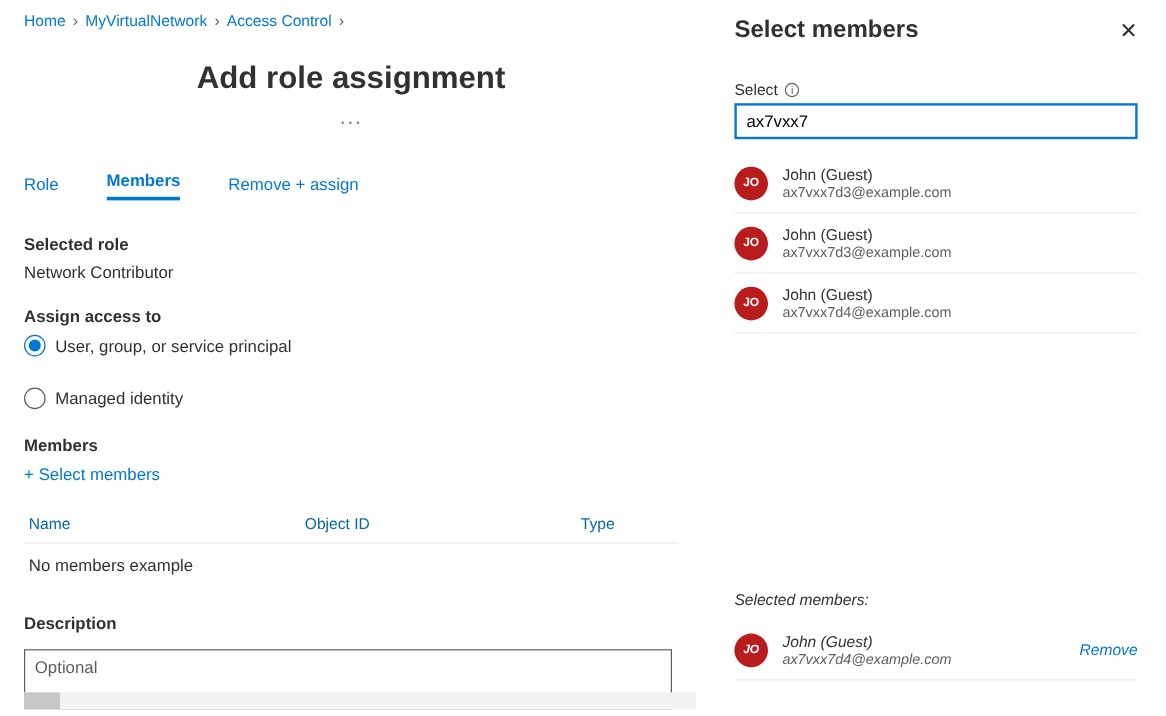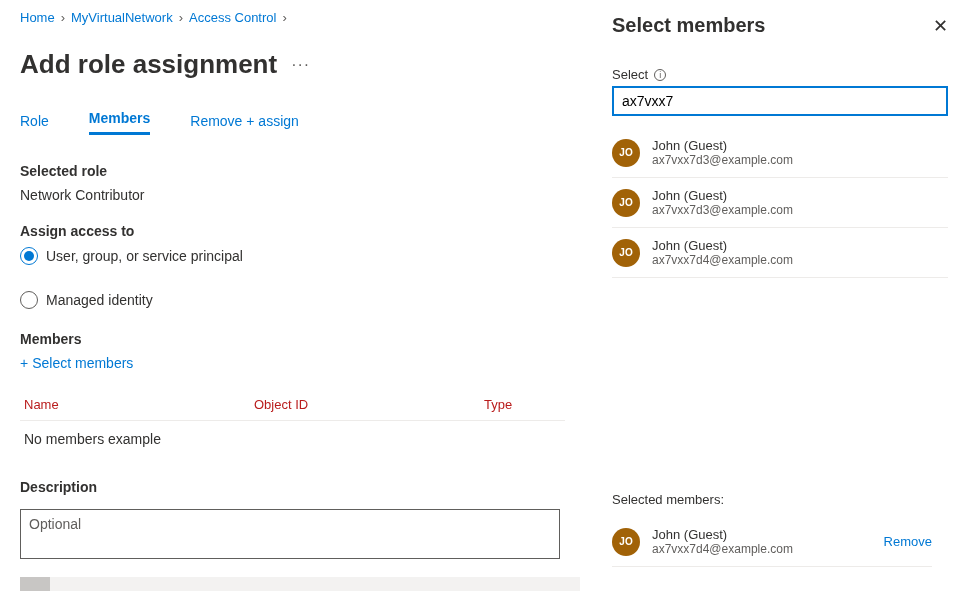--- a/index.html
+++ b/index.html
@@ -4,41 +4,41 @@
   <style>
     * { box-sizing: border-box; margin: 0; padding: 0; }
     body { font-family: "Segoe UI", -apple-system, sans-serif; font-size: 14px; color: #323130; background: #fff; width: 972px; height: 597px; position: relative; overflow: hidden; }
     
     
     .main { padding: 10px 20px 0 20px; width: 585px; }
     .breadcrumb { display: flex; align-items: center; gap: 6px; font-size: 13px; margin-bottom: 24px; }
     .breadcrumb a { color: #0078d4; text-decoration: none; cursor: pointer; }
     .breadcrumb .sep { color: #605e5c; }
     
-    .page-title-row { display: flex; align-items: center; gap: 14px; margin-bottom: 30px; }
+    .page-title-row { display: flex; align-items: center; gap: 14px; margin-bottom: 30px; flex-direction: column; }
     .page-title { font-size: 26px; font-weight: 600; color: #323130; }
     .more-btn { color: #605e5c; font-size: 16px; cursor: pointer; letter-spacing: 1px; }
     
     .tabs { display: flex; gap: 40px; border-bottom: none; margin-bottom: 28px; align-items: flex-end; }
     .tab { color: #0078d4; font-size: 14px; cursor: pointer; padding-bottom: 6px; }
     .tab.active { font-weight: 600; border-bottom: 3px solid #0078d4; }
     
     .section-label { font-weight: 600; font-size: 14px; margin-bottom: 8px; }
     .section-value { font-size: 14px; color: #323130; margin-bottom: 20px; }
     
     .radio-group { display: flex; flex-direction: column; gap: 26px; margin-bottom: 22px; }
     .radio-row { display: flex; align-items: center; gap: 8px; cursor: pointer; }
     .radio { width: 18px; height: 18px; border-radius: 50%; border: 1px solid #605e5c; display: flex; align-items: center; justify-content: center; }
     .radio.selected { border-color: #0078d4; }
     .radio.selected::after { content: ""; width: 10px; height: 10px; background: #0078d4; border-radius: 50%; }
     
     .select-members-link { color: #0078d4; font-size: 14px; cursor: pointer; display: flex; align-items: center; gap: 4px; margin-bottom: 18px; }
     .plus { font-weight: normal; }
     
-    .table-header { display: flex; padding: 8px 4px; font-size: 13px; color: #b91c1c; border-bottom: 1px solid #edebe9; margin-top: 13px; }
+    .table-header { display: flex; padding: 8px 4px; font-size: 13px; color: #0369a1; border-bottom: 1px solid #edebe9; margin-top: 13px; }
     .th-name { width: 230px; }
     .th-objid { width: 230px; }
     .th-type { }
     .table-empty { padding: 10px 4px; font-size: 14px; color: #323130; margin-bottom: 22px; }
     
     .desc-area { width: 540px; height: 50px; border: 1px solid #605e5c; padding: 6px 8px; font-family: inherit; font-size: 14px; color: #605e5c; resize: none; margin-top: 6px; }
     .desc-area::placeholder { color: #605e5c; }
     
     .scrollbar-bottom { position: absolute; bottom: 6px; left: 20px; width: 560px; height: 14px; background: #f3f2f1; }
     .scrollbar-thumb { position: absolute; left: 0; top: 0; width: 30px; height: 14px; background: #c8c6c4; }
@@ -50,26 +50,26 @@
     .close-x { font-size: 18px; cursor: pointer; color: #323130; font-weight: 300; }
     
     .field-label-row { display: flex; align-items: center; gap: 6px; margin-bottom: 4px; }
     .field-label { font-size: 13px; color: #323130; }
     .info-icon { width: 12px; height: 12px; border: 1px solid #605e5c; border-radius: 50%; display: inline-flex; align-items: center; justify-content: center; font-size: 9px; color: #605e5c; }
     
     .search-input { width: 100%; padding: 5px 8px; border: 2px solid #0078d4; font-size: 14px; outline: none; margin-bottom: 12px; }
     
     .result-list { }
     .result-item { display: flex; align-items: center; gap: 12px; padding: 10px 0; border-bottom: 1px solid #edebe9; cursor: pointer; }
-    .avatar { width: 28px; height: 28px; border-radius: 50%; background: #a16207; color: #fff; display: flex; align-items: center; justify-content: center; font-size: 10px; font-weight: 600; flex-shrink: 0; text-align: center; }
+    .avatar { width: 28px; height: 28px; border-radius: 50%; background: #b91c1c; color: #fff; display: flex; align-items: center; justify-content: center; font-size: 10px; font-weight: 600; flex-shrink: 0; text-align: center; }
     .result-text { display: flex; flex-direction: column; }
     .result-name { font-size: 13px; color: #323130; }
     .result-email { font-size: 12px; color: #605e5c; }
     
-    .selected-section { position: absolute; bottom: 30px; left: 24px; right: 40px; }
+    .selected-section { position: absolute; bottom: 30px; left: 24px; right: 24px; font-style: italic; }
     .selected-label { font-size: 13px; margin-bottom: 10px; }
     .selected-item { display: flex; align-items: center; gap: 12px; padding: 10px 0; border-bottom: 1px solid #edebe9; }
     .remove-link { margin-left: auto; color: #0078d4; font-size: 13px; cursor: pointer; }
   </style>
 </head>
 <body>
 
 <div class="main">
   <div class="breadcrumb">
     <a>Home</a>

